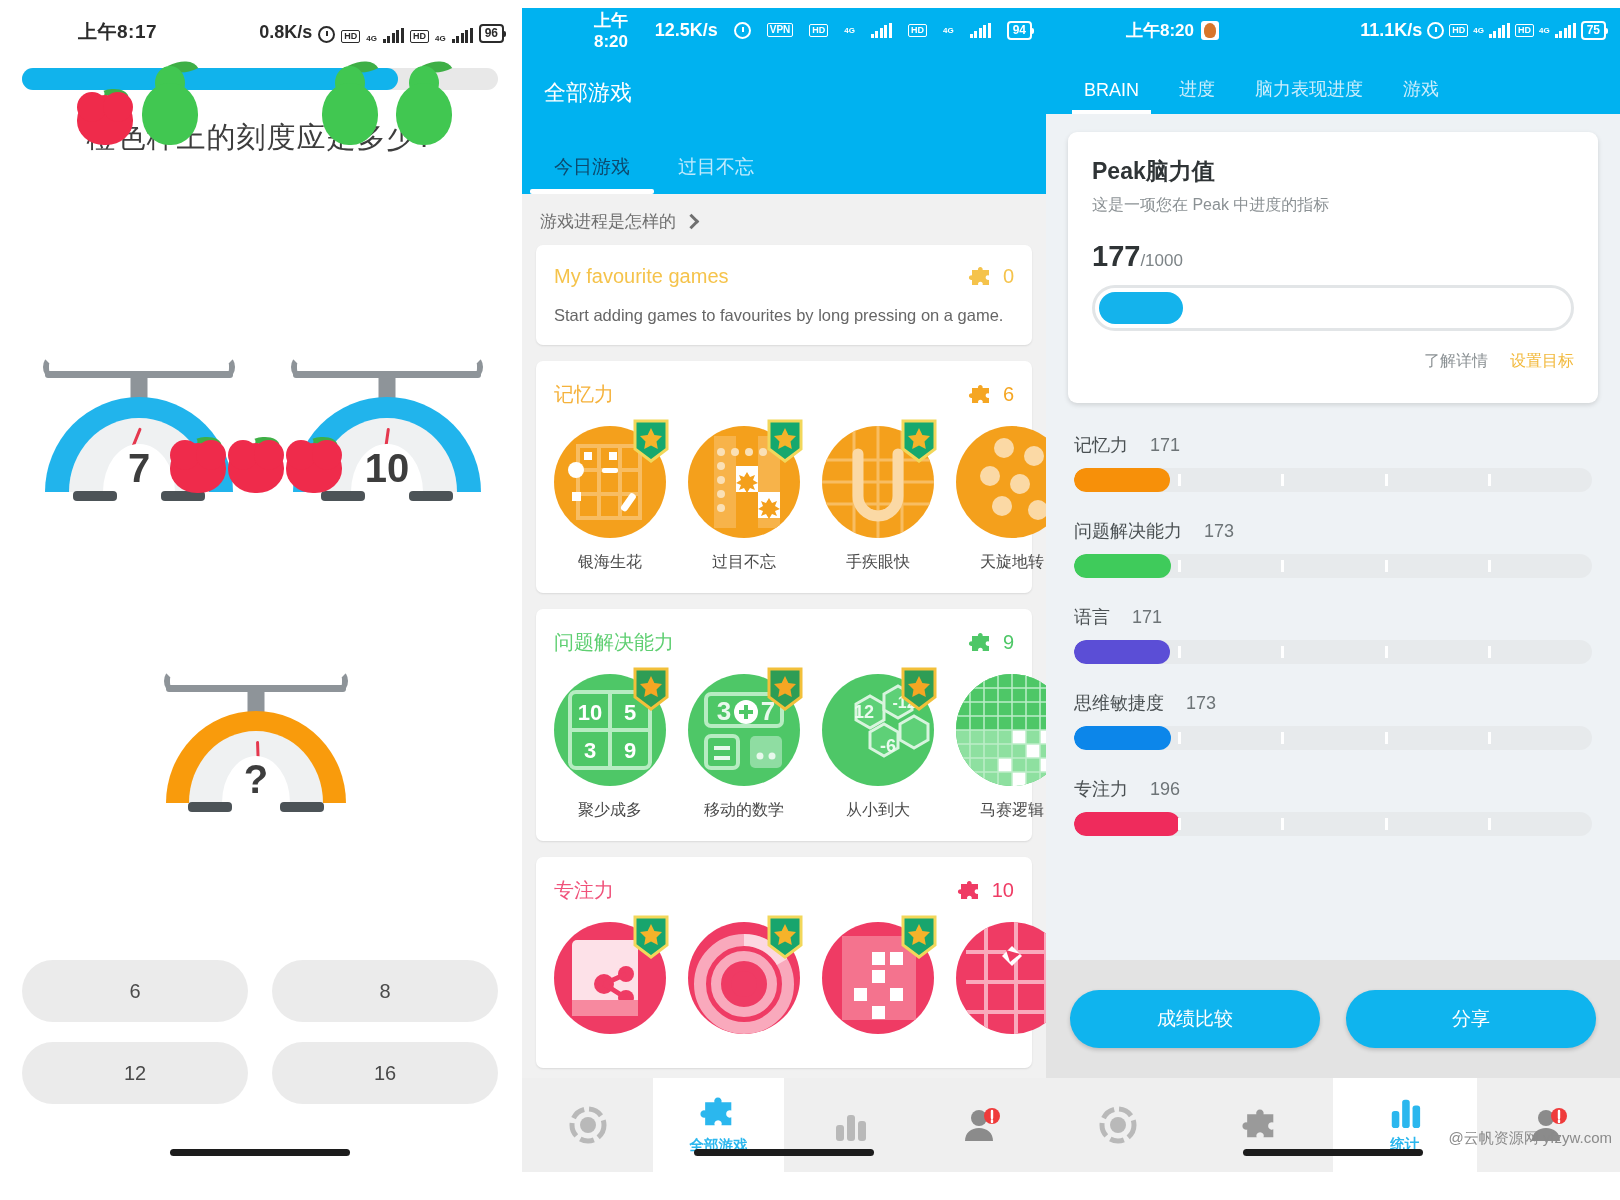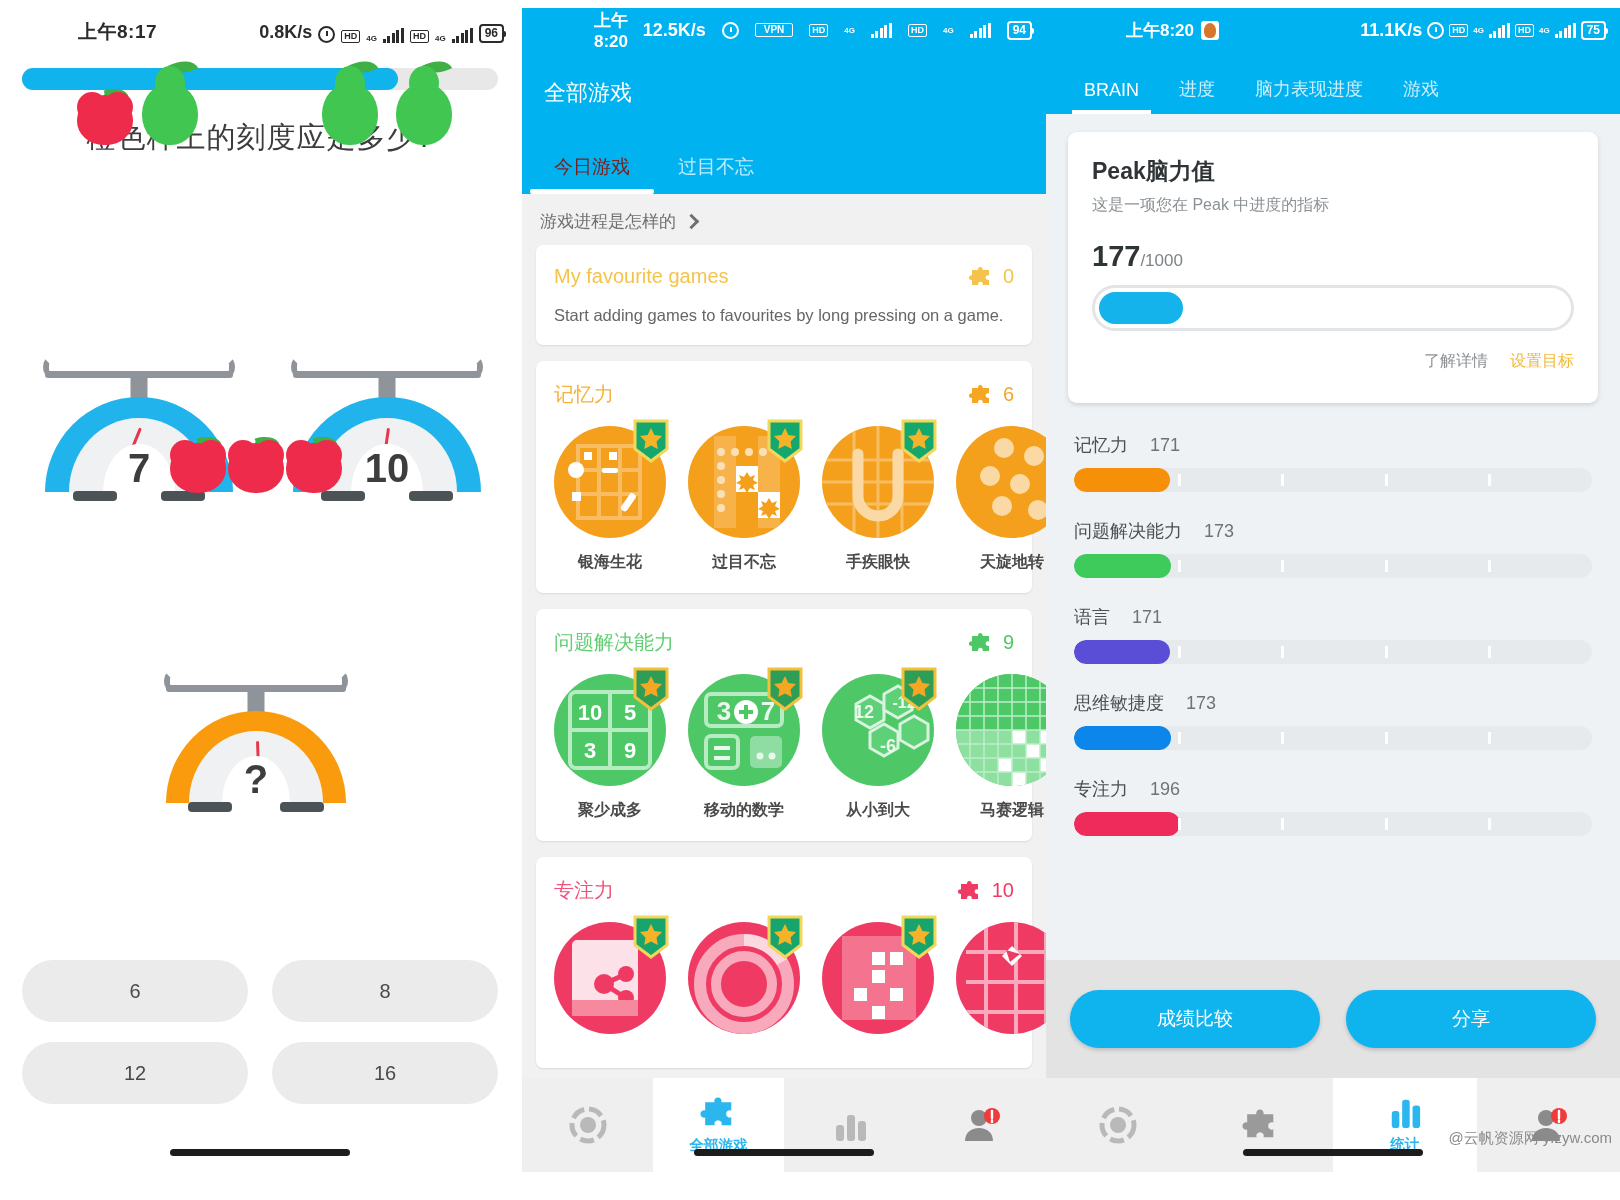--- a/index.html
+++ b/index.html
@@ -74,41 +74,41 @@
              display: flex; align-items: center; justify-content: center; font-size: 20px; color: #4a4a4a; }
   .home-ind { position: absolute; bottom: 16px; left: 50%; transform: translateX(-50%); width: 180px; height: 7px; background: #1c1c1c; border-radius: 4px; }
 
   
   #panel2 { left: 522px; width: 524px; background: #f1f1f1; }
   .p2-status { height: 44px; background: #00b2f0; display: flex; align-items: center; padding: 0 14px; color: #fff; font-size: 17px; font-weight: bold; }
   .p2-status .t { margin-left: 58px; }
   .p2-status .right { margin-left: auto; display: flex; align-items: center; gap: 16px; }
   .w .ic-alarm { border-color: #fff; } .w .ic-alarm::after { background: #fff; }
   .w .ic-hd { border-color:#fff; } .w .bars i { background: #fff; } .w .batt { border-color: #fff; } .w .batt::after { background: #fff; }
-  .ic-vpn { font-size: 10px; font-weight: bold; border: 1.6px solid #fff; border-radius: 2px; padding: 0 8px; line-height: 12px; }
+  .ic-vpn { font-size: 10px; font-weight: bold; border: 1.6px solid #fff; border-radius: 2px; padding: 0 2px; line-height: 12px; }
   .p2-appbar { background: #00b2f0; padding: 26px 22px 0; height: 82px; }
   .p2-appbar h1 { color: #fff; font-size: 22px; font-weight: normal; }
   .p2-tabs { background: #00b2f0; display: flex; height: 60px; align-items: flex-end; padding-left: 8px; }
   .p2-tab { padding: 0 24px 14px; color: #bfeafd; font-size: 19px; position: relative; }
-  .p2-tab.active { color: #7f1d1d; }
+  .p2-tab.active { color: #0c4a6e; }
   .p2-tab.active::after { content:""; position: absolute; left: 0; right: 0; bottom: 0; height: 5px; background: #ffffff; border-radius: 2px; }
   .p2-subnav { padding: 16px 18px 12px; display: flex; align-items: center; gap: 10px; background: #f1f1f1; }
   .p2-subnav span { font-size: 17px; color: #6f6f6f; }
   .chev { width: 11px; height: 11px; border-right: 3px solid #6f6f6f; border-top: 3px solid #6f6f6f; transform: rotate(45deg); }
   .card { background: #fff; margin: 0 14px 16px; border-radius: 7px; padding: 20px 18px; box-shadow: 0 1px 2px rgba(0,0,0,.10); }
   .card-head { display: flex; align-items: center; }
   .card-head h2 { font-size: 20px; font-weight: normal; }
   .card-head .count { margin-left: auto; display: flex; align-items: center; gap: 9px; font-size: 20px; }
   .puz { width: 26px; height: 22px; position: relative; display:block; }
   .card-sub { margin-top: 18px; font-size: 16.5px; color: #666; }
   .games { display: flex; gap: 22px; margin-top: 18px; }
   .game { width: 112px; flex: 0 0 112px; text-align: center; }
   .game-ic { width: 112px; height: 112px; border-radius: 50%; position: relative; overflow: visible; }
   .game-ic .disc { position: absolute; inset: 0; border-radius: 50%; overflow: hidden; }
-  .game-lbl { margin-top: 14px; font-size: 16px; color: #4a4a4a; white-space: nowrap; font-weight: bold; }
+  .game-lbl { margin-top: 14px; font-size: 16px; color: #4a4a4a; white-space: nowrap; }
   .badge { position: absolute; right: -4px; top: -8px; width: 38px; height: 46px; }
 
   .tabbar { position: absolute; bottom: 0; left: 0; right: 0; height: 94px; background: #efefef; display: flex; }
   .tabitem { flex: 1; display: flex; flex-direction: column; align-items: center; justify-content: center; gap: 5px; }
   .tabitem.active { background: #fff; }
   .tabitem .lbl { font-size: 14.5px; color: #2bb7ee; font-weight: bold; }
 
   
   #panel3 { left: 1046px; width: 574px; background: #eef2f5; }
   .p3-status { height: 44px; background: #00b2f0; display: flex; align-items: center; padding: 0 14px; color: #fff; font-size: 17px; font-weight: bold; }

